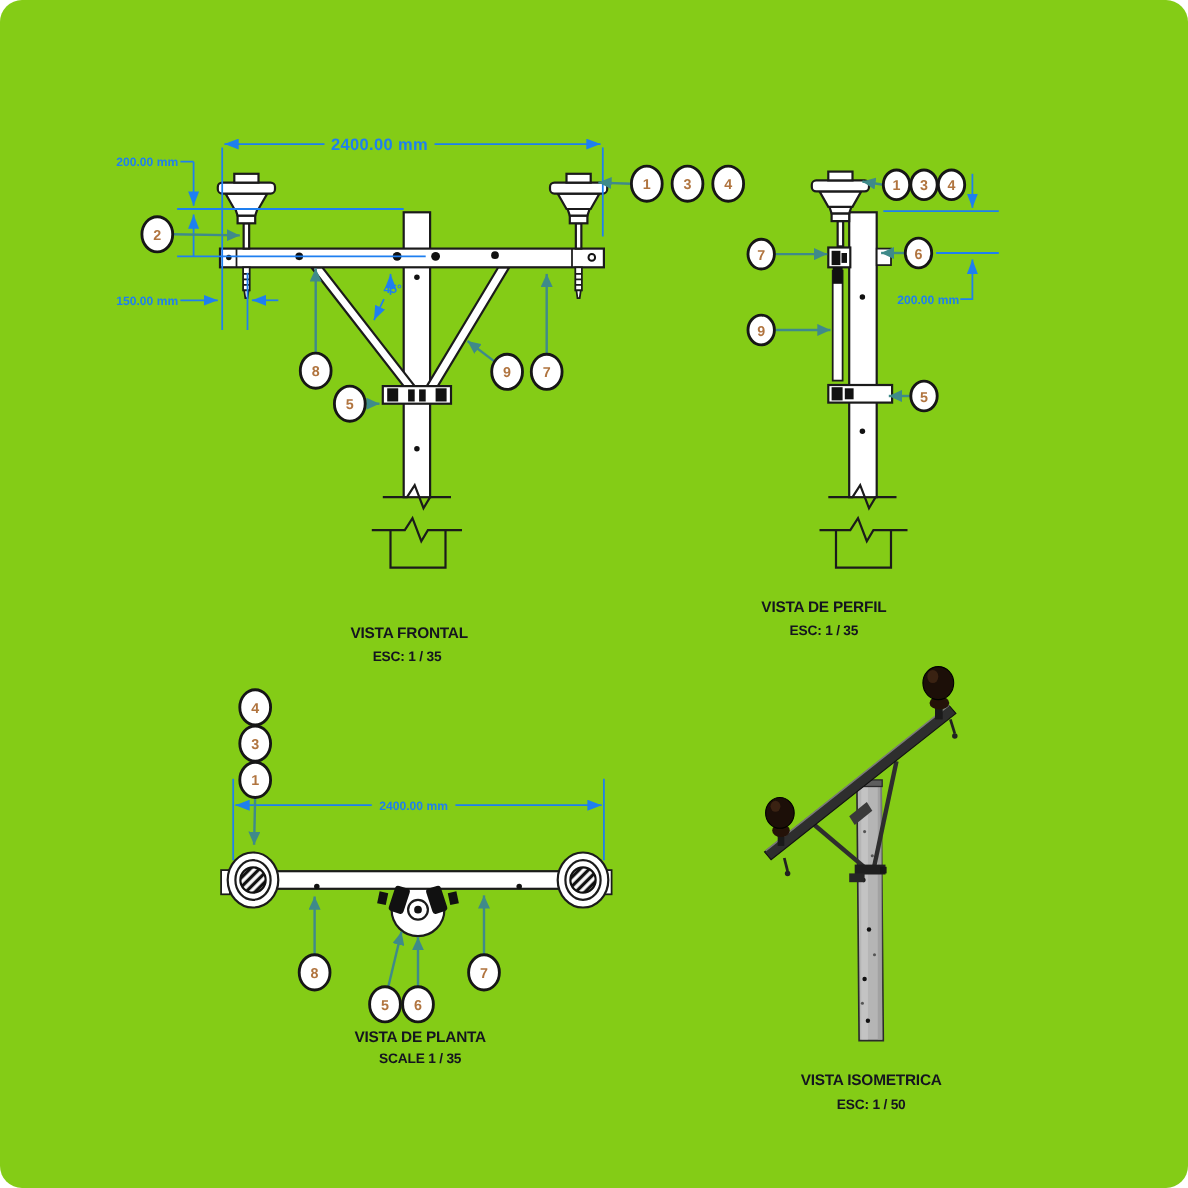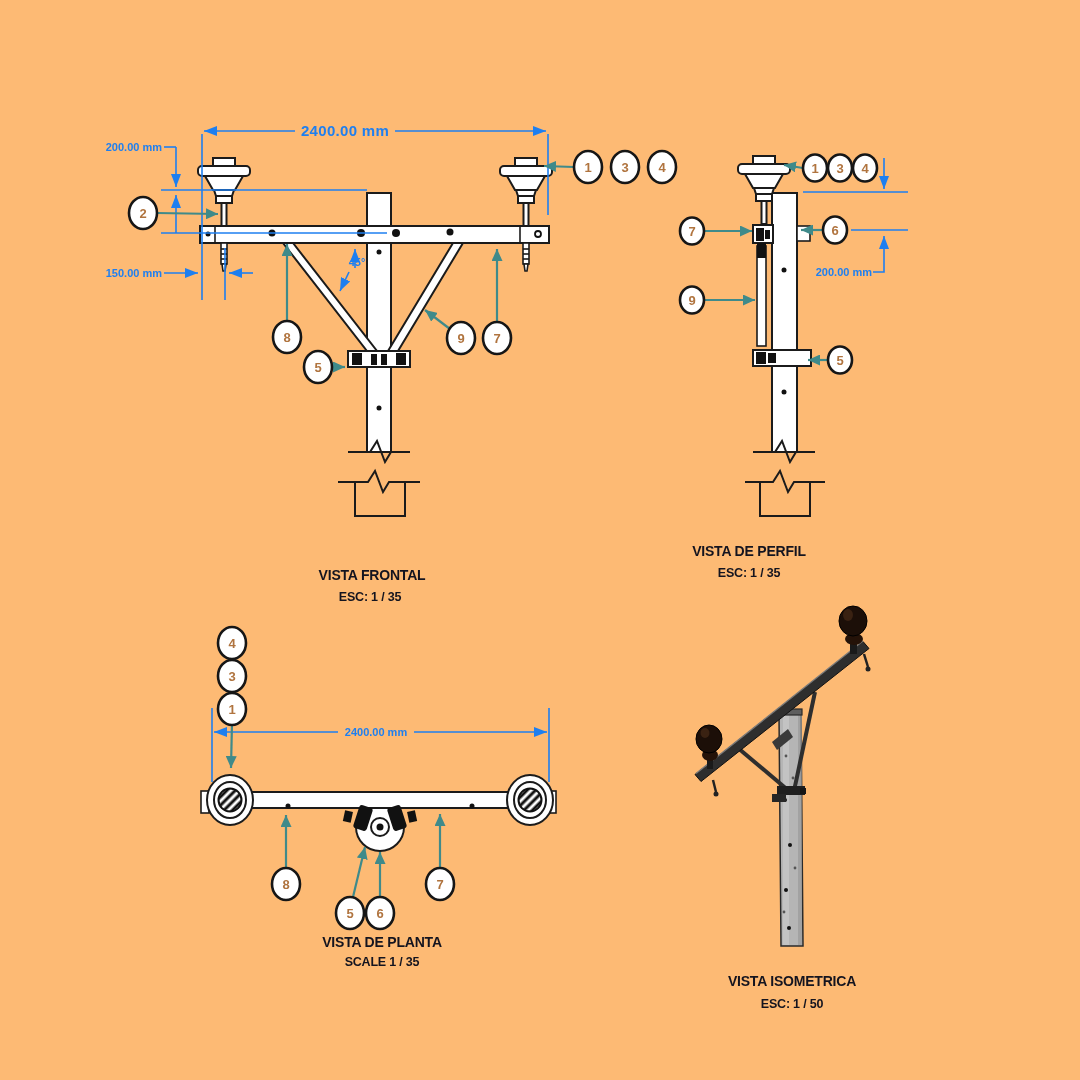--- a/index.html
+++ b/index.html
@@ -1,16 +1,16 @@
 <!DOCTYPE html>
 <html><head>
 <meta charset="utf-8">
 <style>
   html,body{margin:0;padding:0;background:#fff;}
-  .canvas{position:relative;width:1080px;height:1080px;background:#fdba74;overflow:hidden;}
+  .canvas{position:relative;width:1080px;height:1080px;background:#84cc16;overflow:hidden;border-radius:20px;}
   svg{display:block;}
   .g2{fill:#fff;stroke:#1b1b1b;stroke-width:2;}
   .g15{fill:#fff;stroke:#1b1b1b;stroke-width:1.6;}
   .gl{stroke:#1b1b1b;stroke-width:2;fill:none;}
   .gl15{stroke:#1b1b1b;stroke-width:1.6;fill:none;}
   .blk{fill:#111;stroke:none;}
   .dot{fill:#111;stroke:none;}
   .hole{fill:#fff;stroke:#111;stroke-width:1.8;}
   .dim{stroke:#1e7ff0;stroke-width:1.6;fill:none;}
   .dimtxt{fill:#1e7ff0;font:600 11px "Liberation Sans",sans-serif;}

